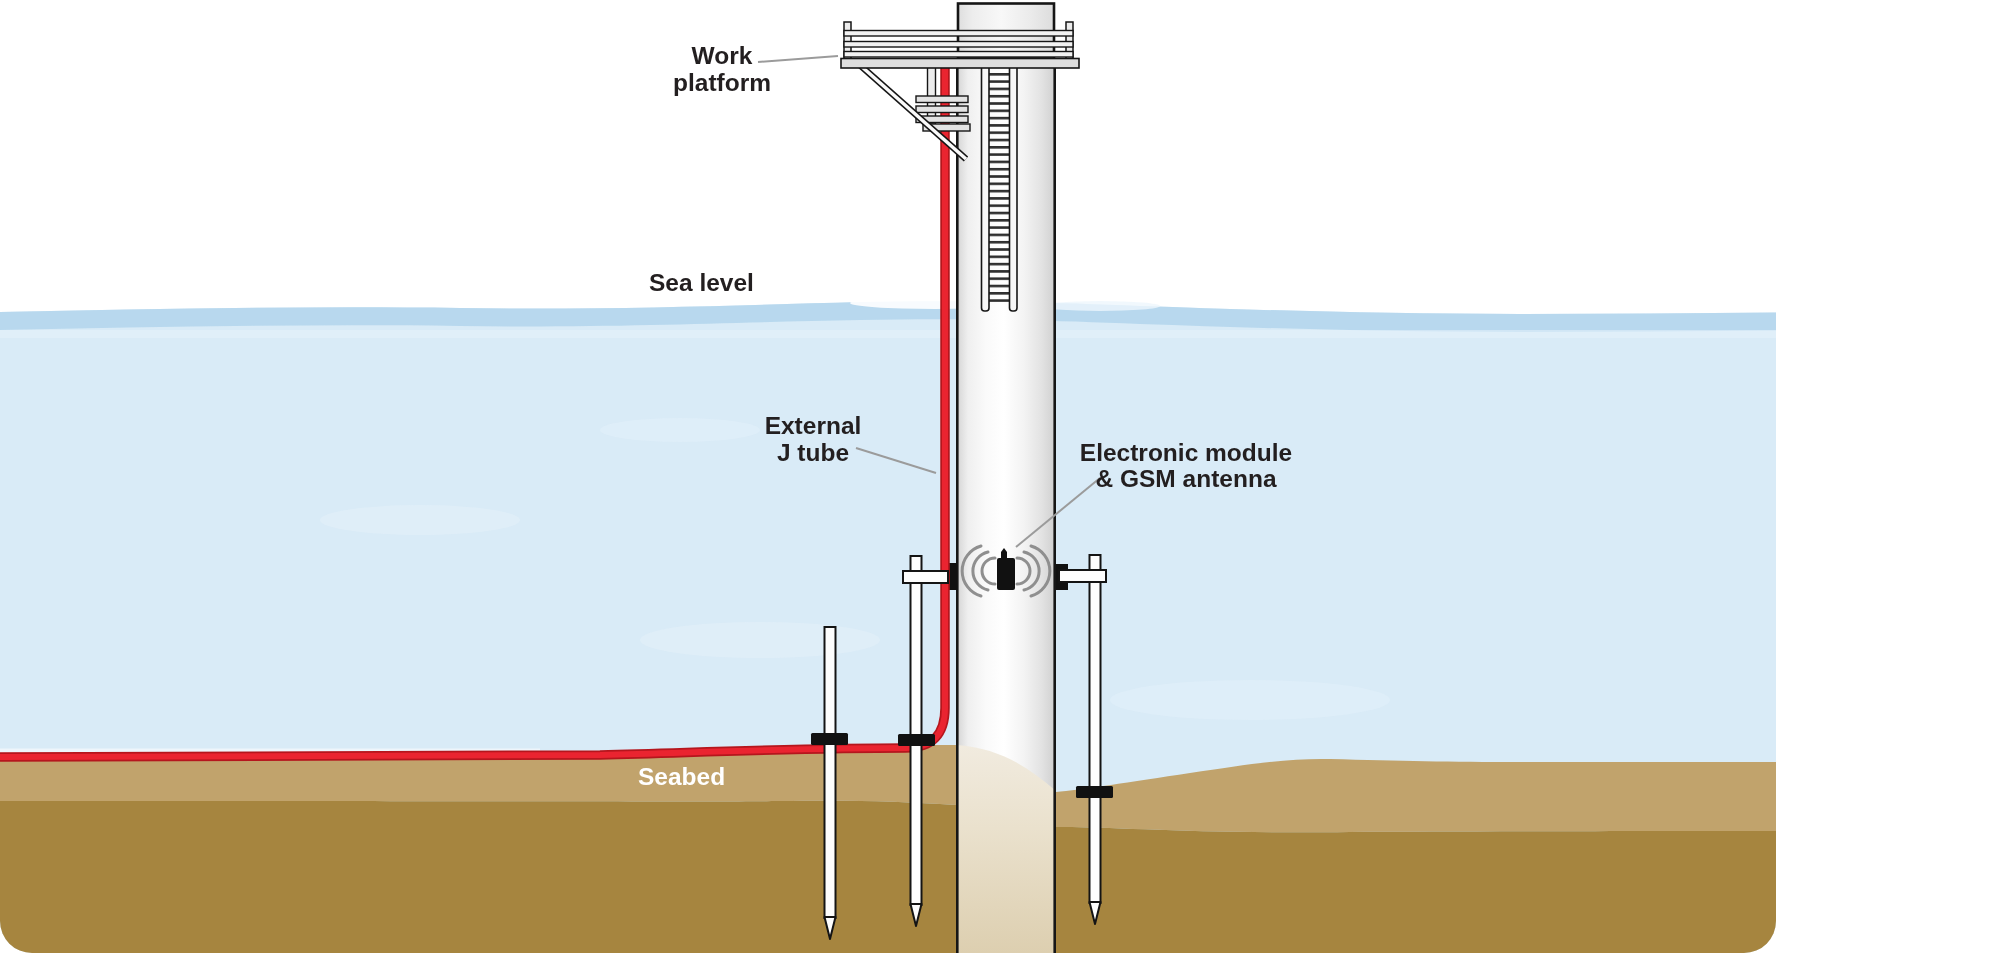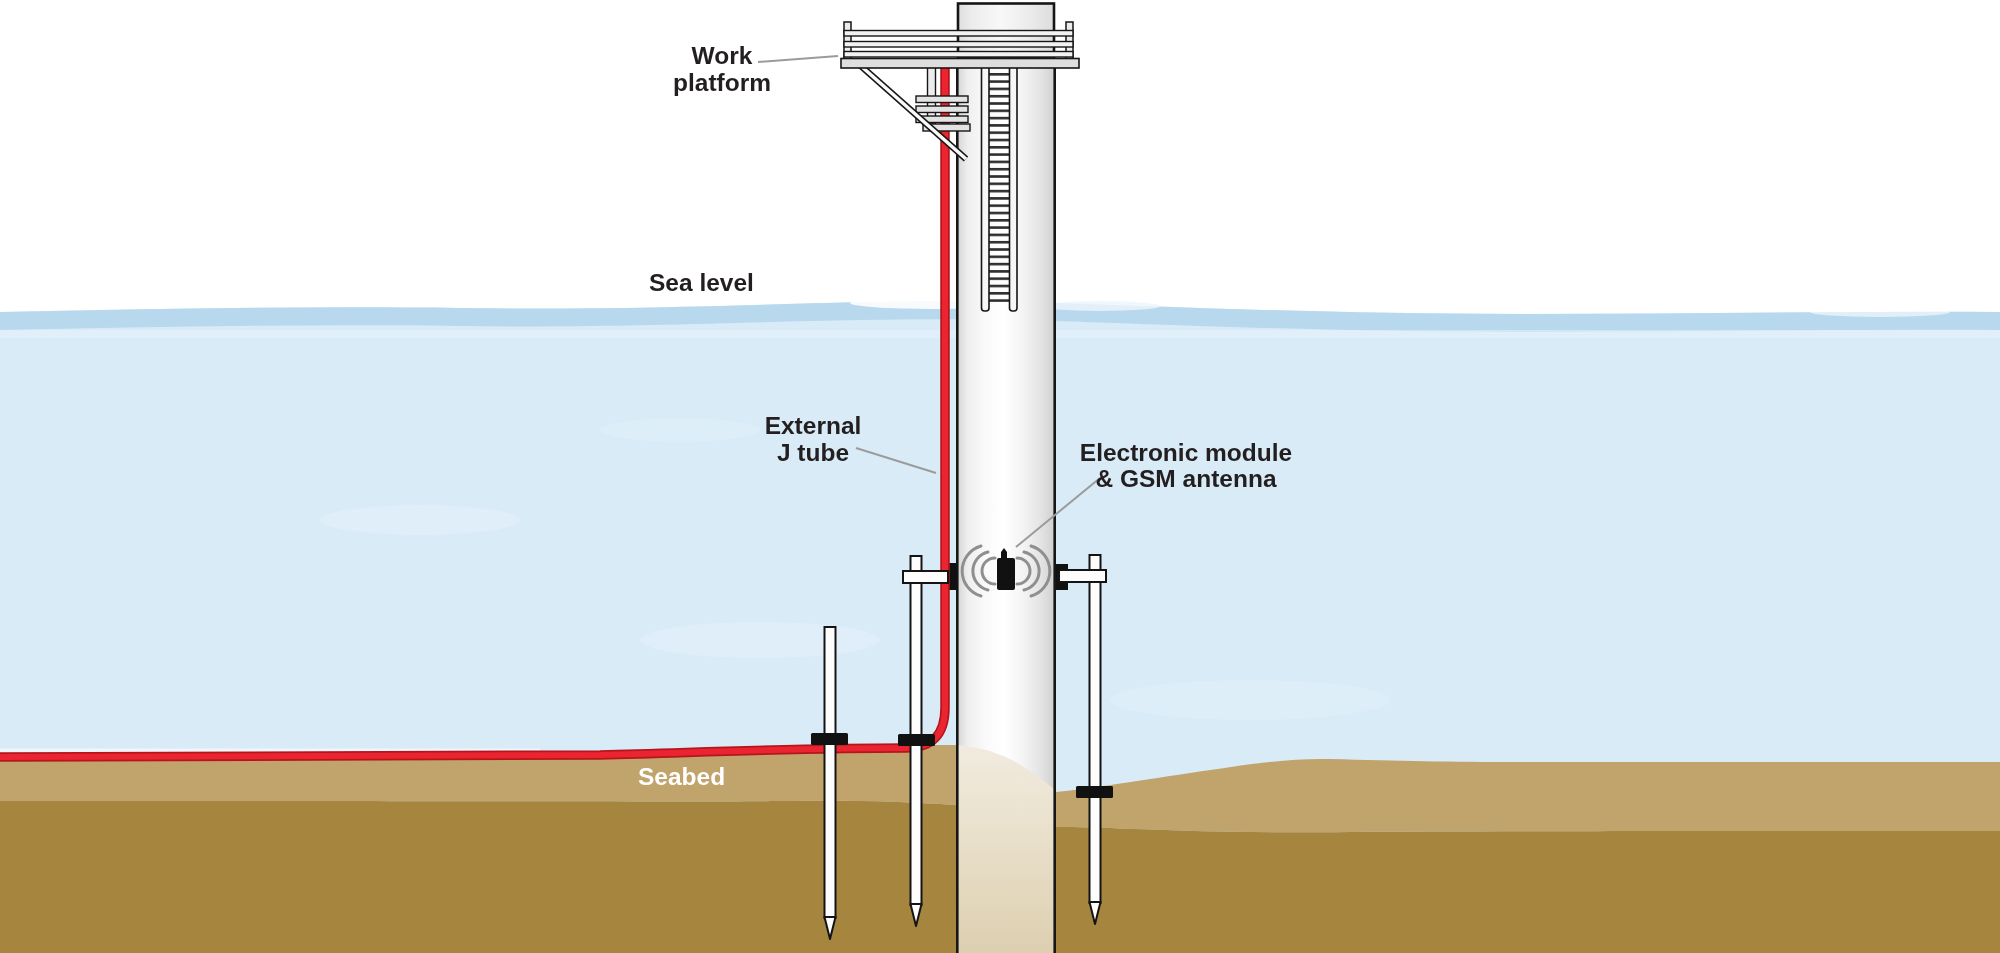--- a/index.html
+++ b/index.html
@@ -1,16 +1,16 @@
 <!DOCTYPE html>
 <html><head>
 <meta charset="utf-8">
 <style>
   html,body{margin:0;padding:0;background:#ffffff;}
-  .stage{position:relative;width:2000px;height:953px;overflow:hidden;background:#ffffff;}
+  .stage{position:relative;width:1776px;height:953px;overflow:hidden;background:#ffffff;border-radius:32px;}
   svg{display:block;}
   text{font-family:"Liberation Sans",sans-serif;font-weight:600;font-size:24.5px;fill:#231f20;}
   text.white{fill:#ffffff;font-weight:600;}
 </style>
 </head>
 <body>
 
 <div class="stage">
 <svg width="2000" height="953" viewBox="0 0 2000 953">
   <defs>

